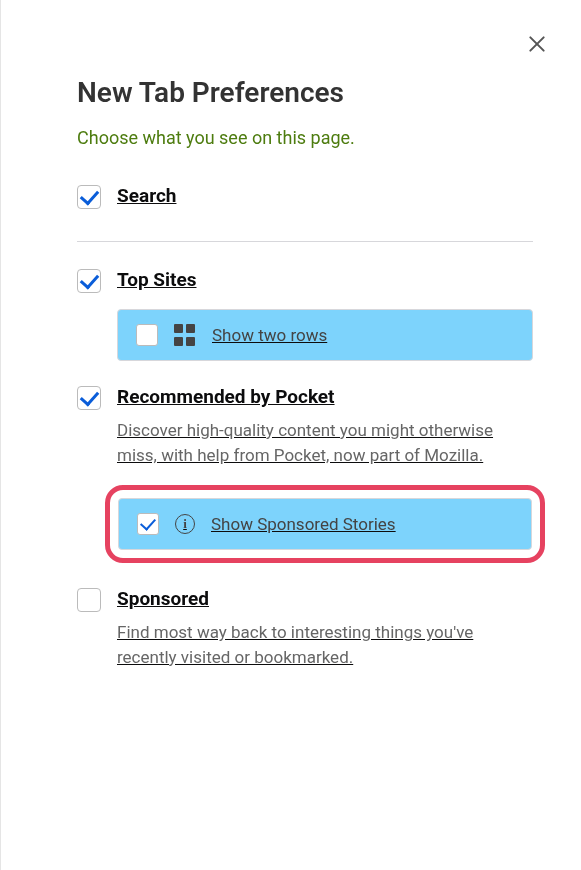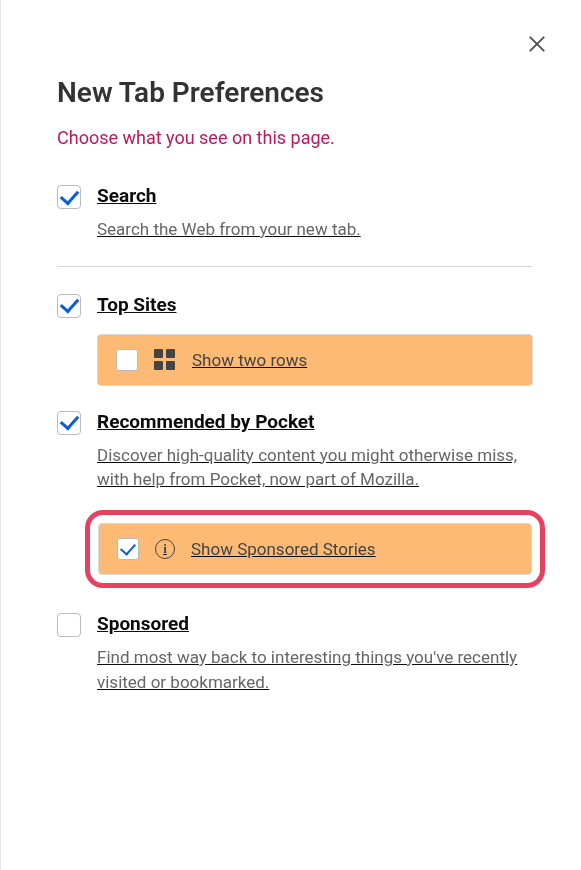--- a/index.html
+++ b/index.html
@@ -10,21 +10,21 @@
     body {
       font-family: -apple-system, BlinkMacSystemFont, "Segoe UI", Roboto, sans-serif;
       background: #fff;
       width: 581px;
       height: 870px;
       padding: 0;
       color: #0c0c0d;
       border-left: 1px solid #e5e5e5;
     }
     .panel {
-      padding: 28px 48px 24px 56px;
+      padding: 28px 48px 24px 76px;
       position: relative;
     }
     .close-btn {
       position: absolute;
       top: 32px;
       right: 32px;
       width: 24px;
       height: 24px;
       cursor: pointer;
       display: flex;
@@ -38,21 +38,21 @@
     }
     h1 {
       font-size: 28px;
       font-weight: 600;
       color: #333;
       margin-top: 48px;
       margin-bottom: 18px;
     }
     .subtitle {
       font-size: 18px;
-      color: #be185d;
+      color: #4d7c0f;
       margin-bottom: 36px;
     }
     .section {
       margin-bottom: 24px;
     }
     .section-header {
       display: flex;
       align-items: flex-start;
       gap: 16px;
       text-decoration: underline;
@@ -95,21 +95,21 @@
     }
     .divider {
       border: none;
       border-top: 1px solid #d7d7db;
       margin: 22px 0 26px 0;
     }
     .sub-option {
       margin-top: 18px;
       border: 1px solid #d7d7db;
       border-radius: 4px;
-      background: #fdba74;
+      background: #7dd3fc;
       padding: 14px 18px;
       display: flex;
       align-items: center;
       gap: 16px;
     }
     .sub-checkbox {
       width: 22px;
       height: 22px;
       border: 1.5px solid #bbb;
       border-radius: 3px;
@@ -186,21 +186,20 @@
   </div>
 
   <h1>New Tab Preferences</h1>
   <p class="subtitle">Choose what you see on this page.</p>
 
   <div class="section">
     <div class="section-header">
       <div class="checkbox checked"></div>
       <div class="section-content">
         <div class="section-title">Search</div>
-        <div class="section-desc">Search the Web from your new tab.</div>
       </div>
     </div>
   </div>
 
   <hr class="divider">
 
   <div class="section">
     <div class="section-header">
       <div class="checkbox checked"></div>
       <div class="section-content">

